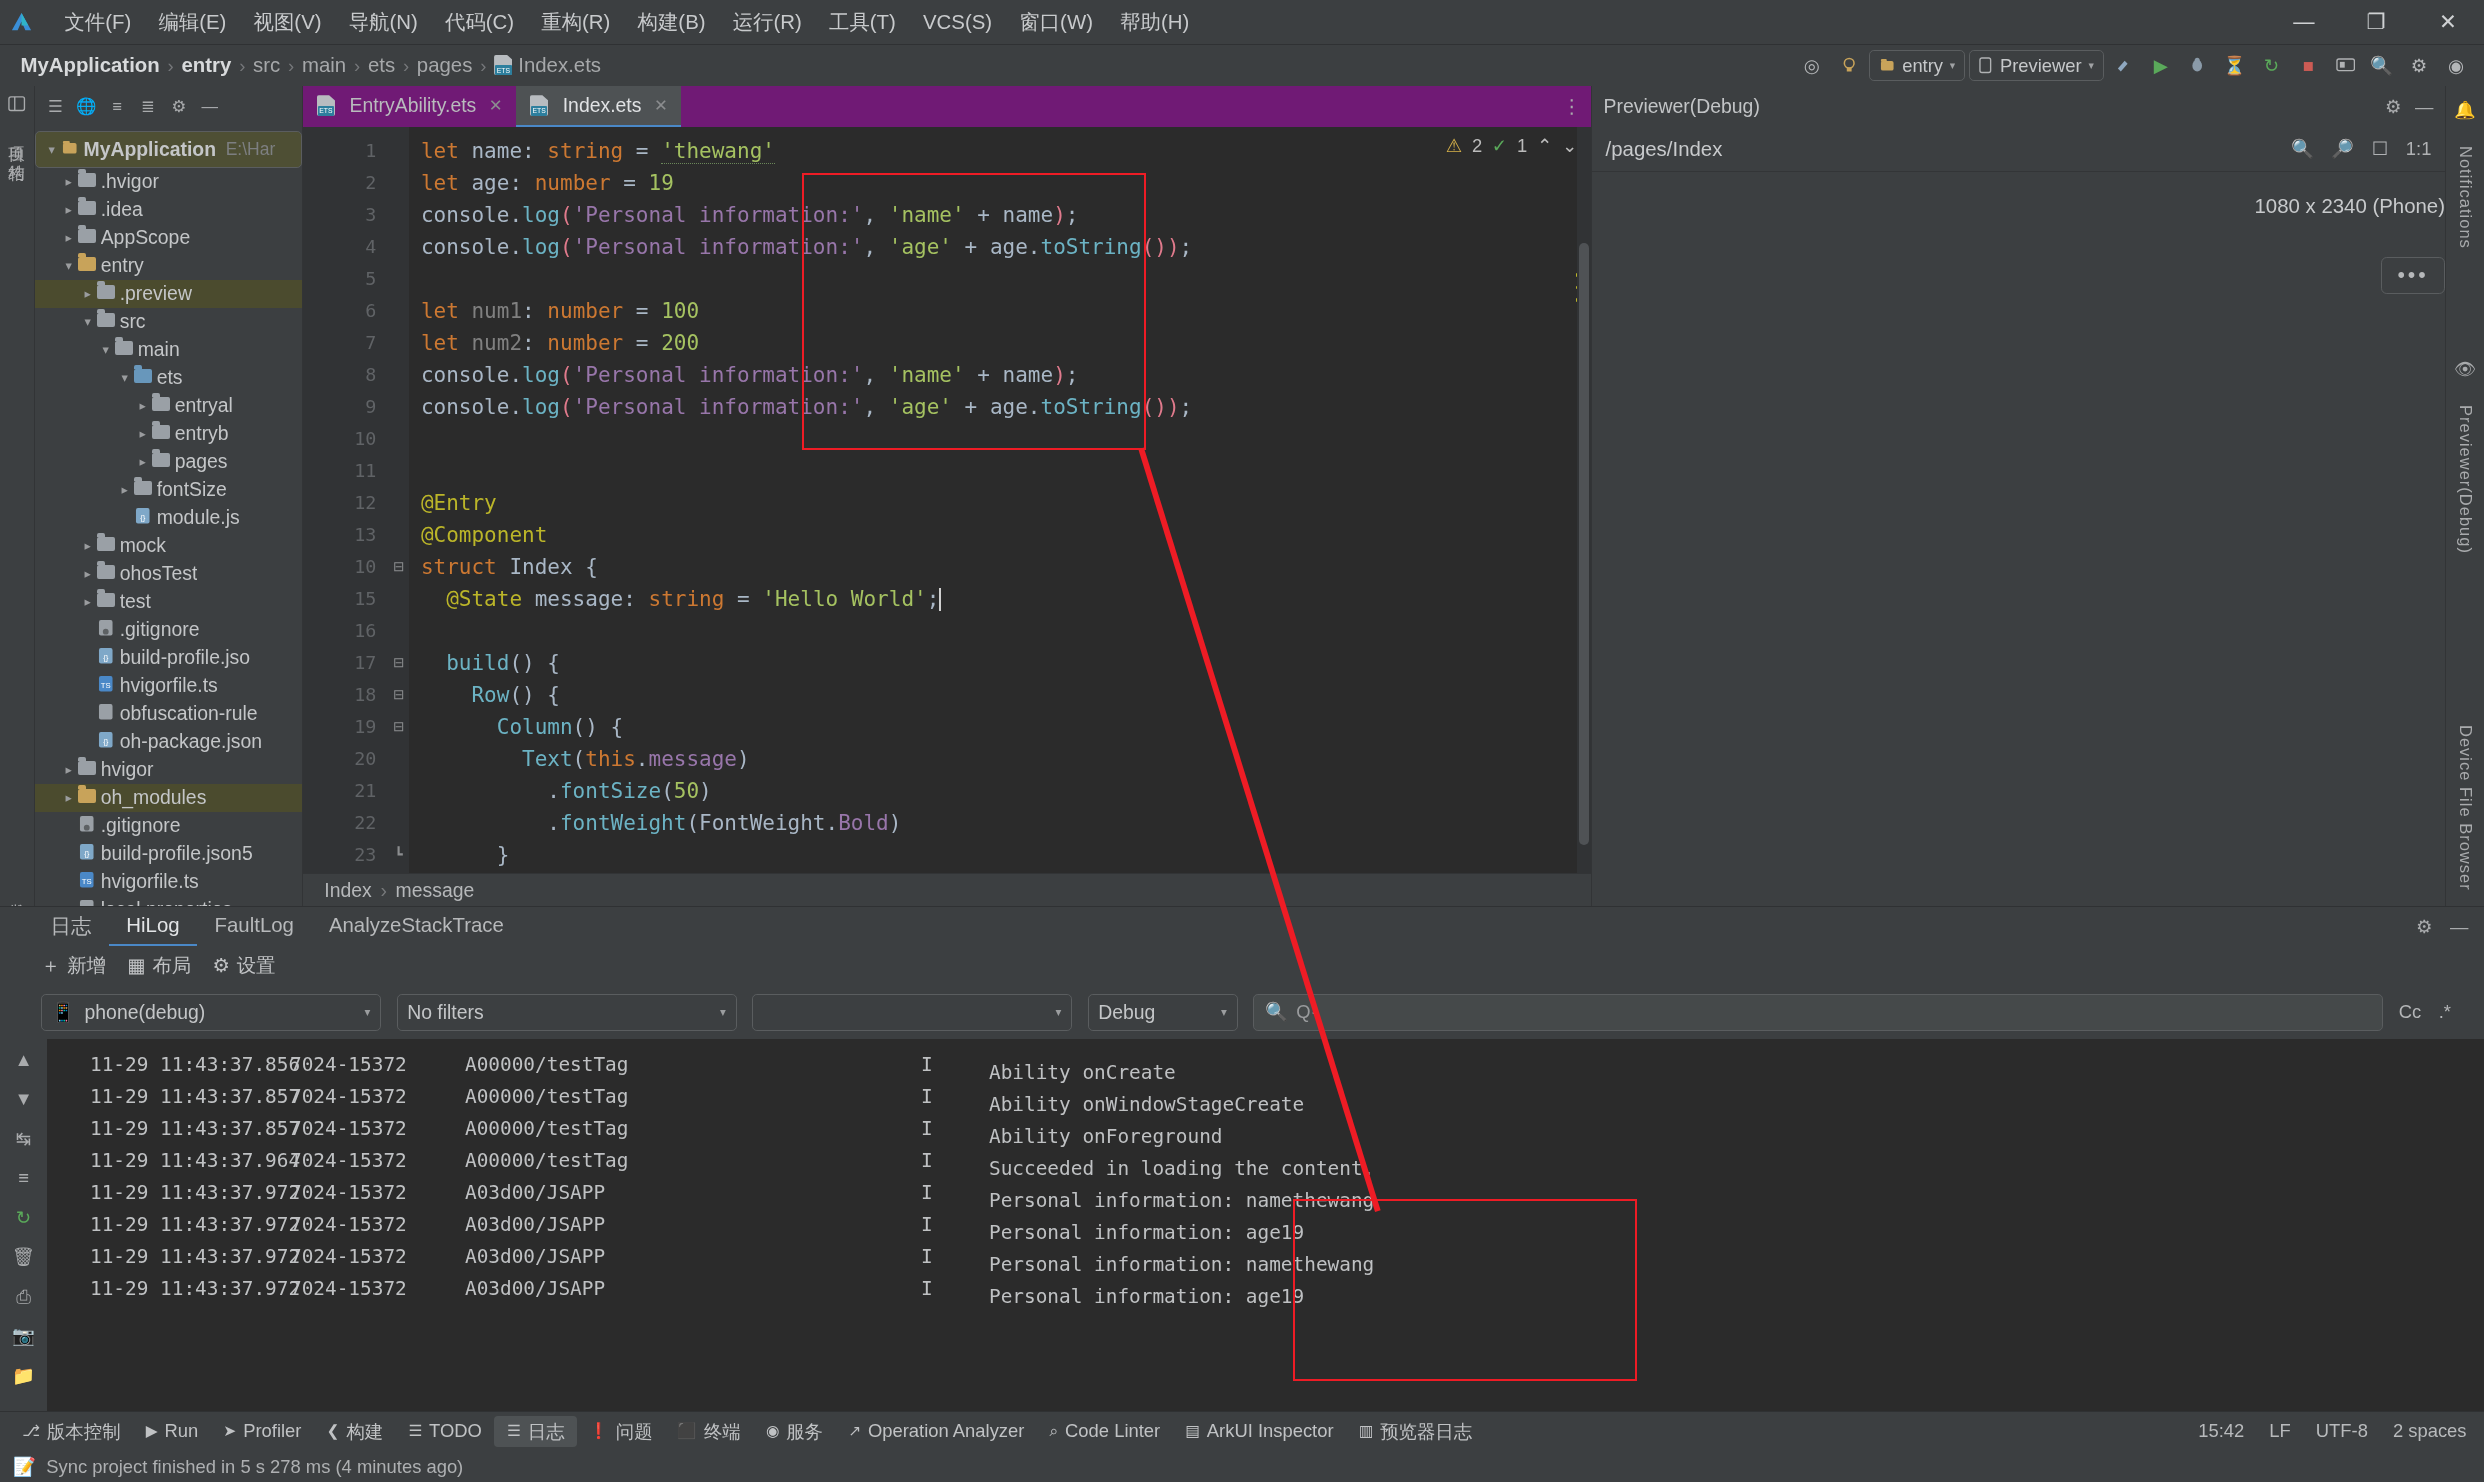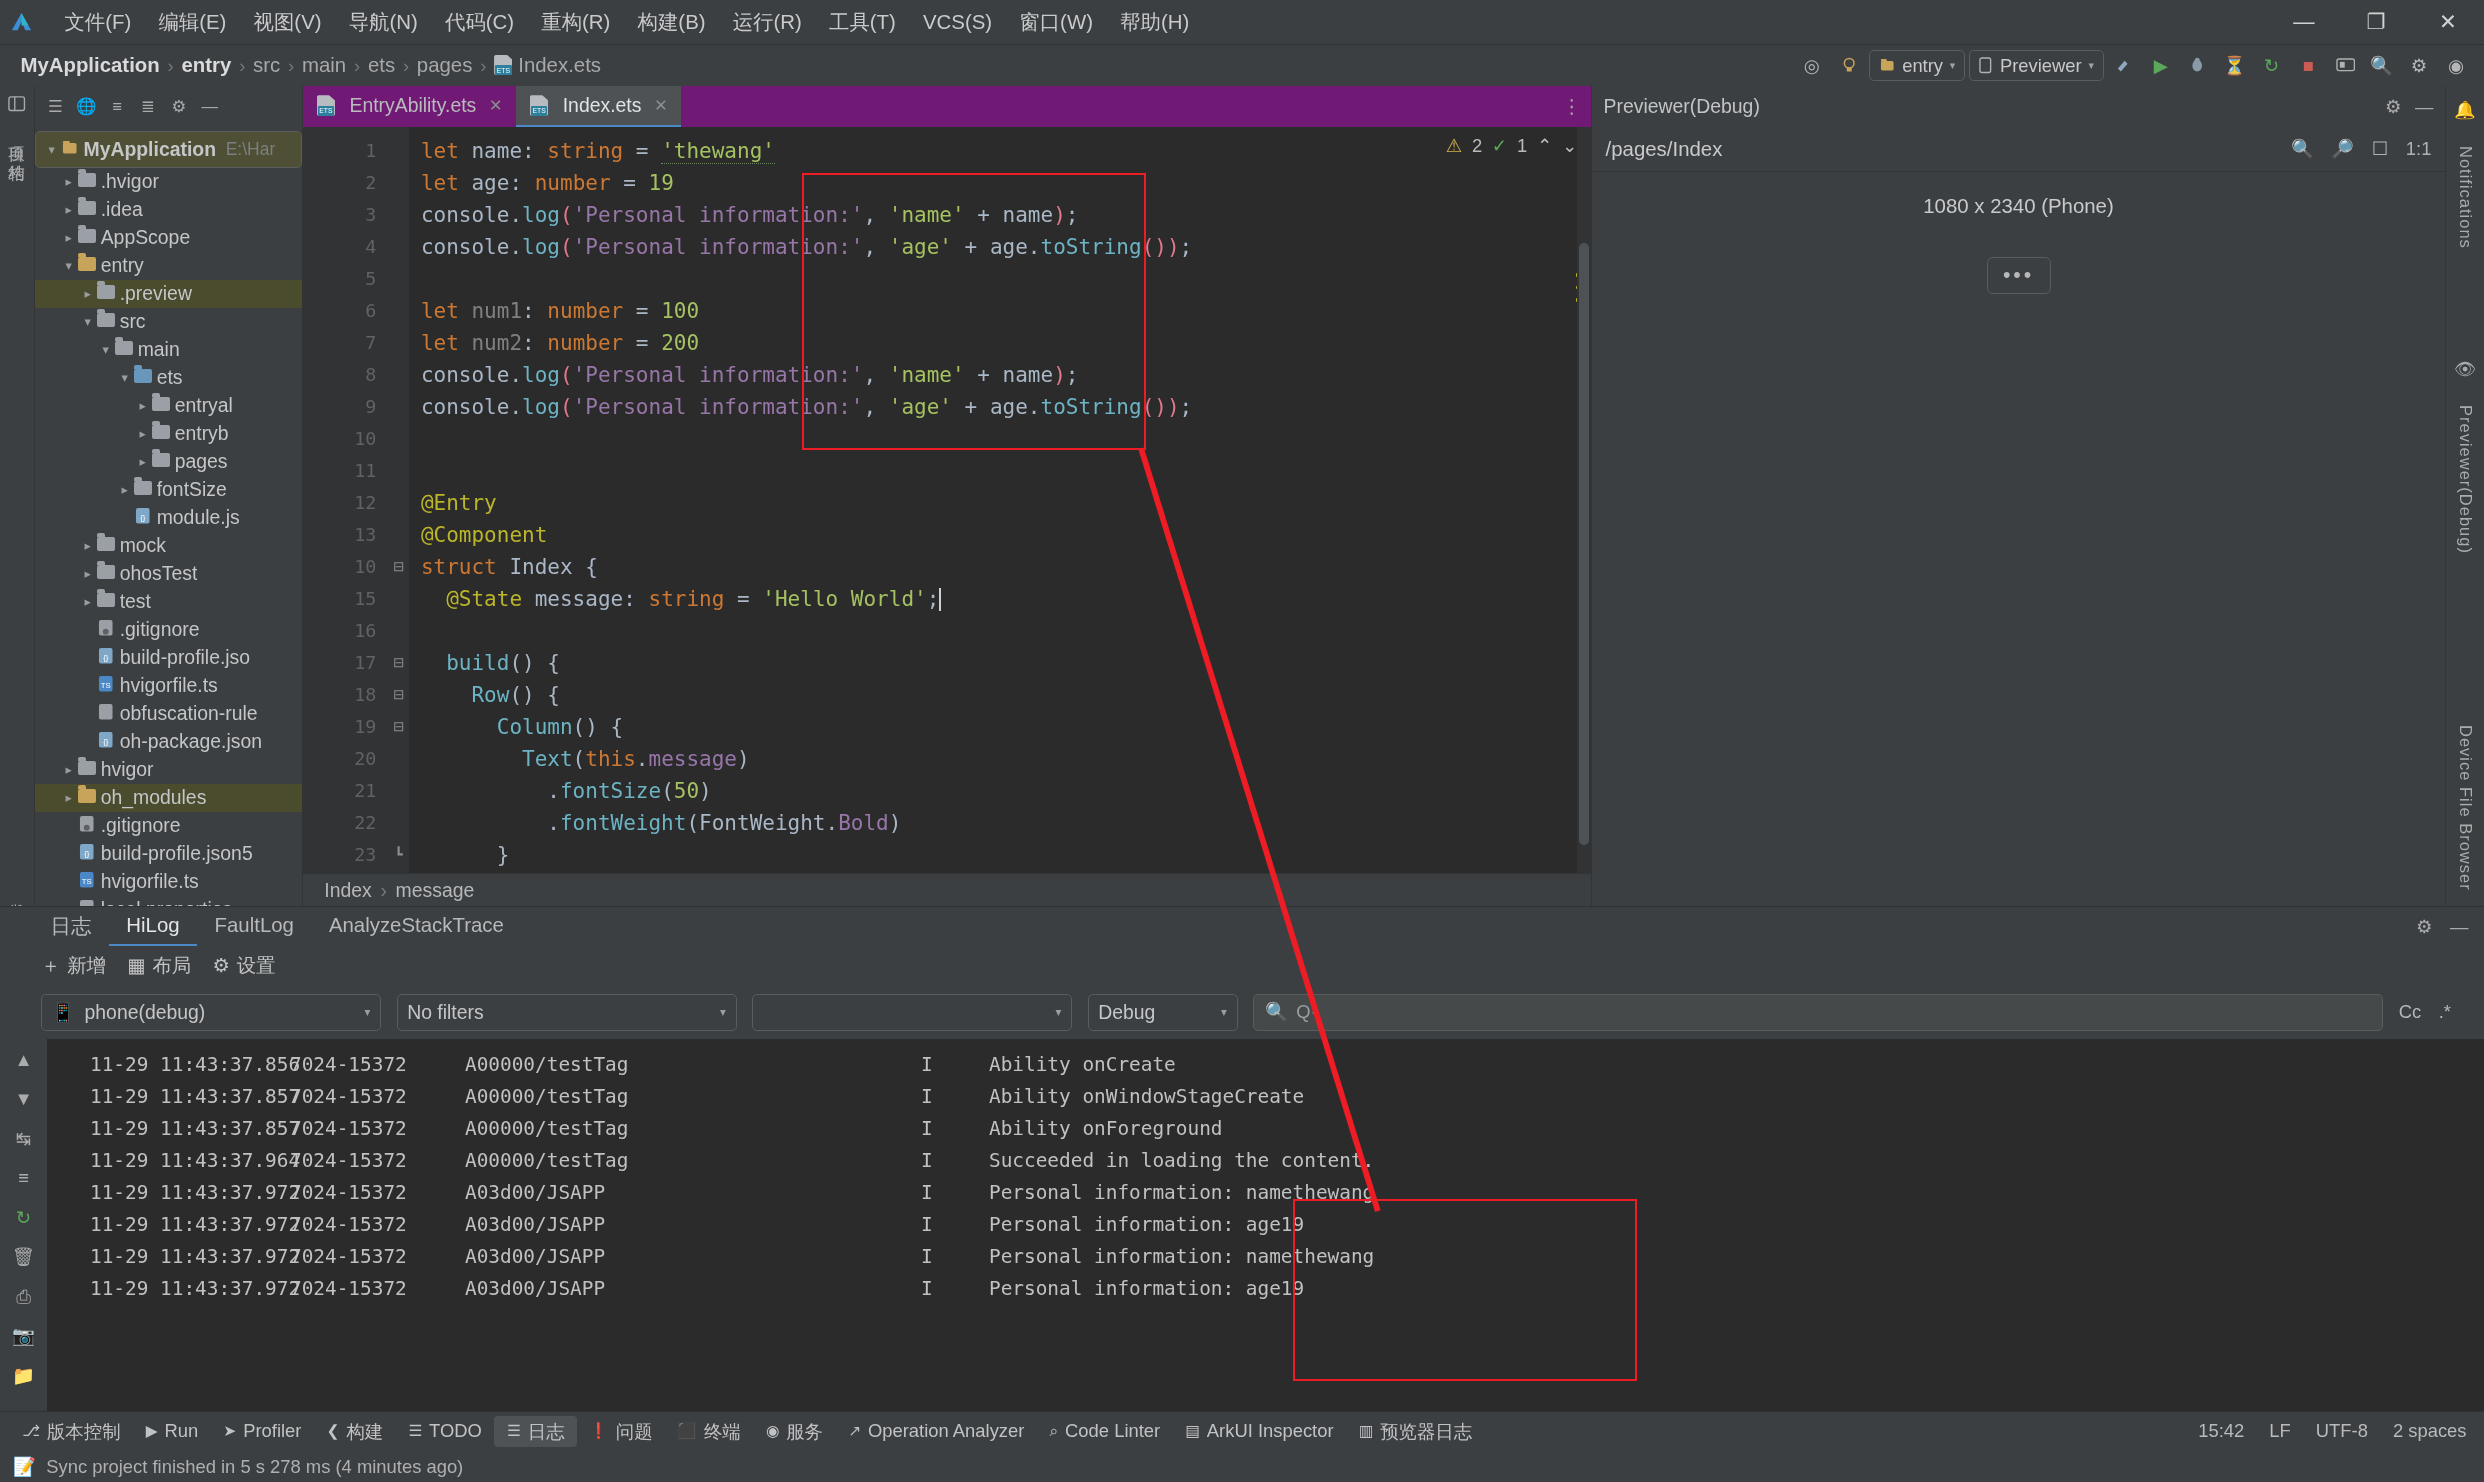--- a/index.html
+++ b/index.html
@@ -98,21 +98,21 @@
   .mark { width:13.6px; height:3.9px; background:#bbb529; margin-bottom:8.7px; border-radius:1px; }
 
   .editor-crumb { height:33px; background:#3c3f41; display:flex; align-items:center; gap:8.7px; padding-left:21.3px; font-size:19.4px; color:#b6b8ba; flex:none; border-top:1px solid #323436; }
 
   
   .prev-pane { width:854px; flex:none; display:flex; flex-direction:column; background:#3c3f41; border-left:1px solid #323436; }
   .prev-head { height:41px; display:flex; align-items:center; padding:0 11.6px; font-size:19.4px; color:#c2c4c6; }
   .prev-head .sp { margin-left:auto; display:flex; gap:13.6px; color:#a9abad; font-size:18.4px; }
   .prev-path { height:45px; display:flex; align-items:center; padding:0 13.6px; font-size:20.4px; color:#c8cacc; border-bottom:1px solid #333537; }
   .prev-path .tools { margin-left:auto; display:flex; align-items:center; gap:17.5px; font-size:18.4px; color:#b0b2b4; }
-  .prev-stage { flex:1; display:flex; flex-direction:column; align-items:center; padding-top:23px; }
+  .prev-stage { flex:1; display:flex; flex-direction:column; align-items:flex-end; padding-top:23px; }
   .device-label { font-size:20.4px; color:#c8cacc; margin-bottom:13.6px; }
   .phone { width:180px; height:383px; background:#c9cbcd; border-radius:15.5px; padding:7.8px 5.8px; position:relative; box-shadow:0 0 0 1px #5a5c5e; }
   .phone .screen { width:100%; height:100%; background:#ffffff; border-radius:8.7px; display:flex; align-items:center; justify-content:center; }
   .phone .screen span { font-size:33px; font-weight:bold; color:#000; }
   .phone .pwr { position:absolute; right:-2.9px; top:93px; width:4.9px; height:74px; background:#9fa1a3; border-radius:2.9px; }
   .prev-more { margin-top:25px; width:64px; height:37px; border:1px solid #5a5d5f; border-radius:5.8px; display:flex; align-items:center; justify-content:center; color:#b6b8ba; font-size:21.3px; letter-spacing:2.9px; }
 
   
   .rail-right { width:39px; background:#3c3f41; border-left:1px solid #323436; display:flex; flex-direction:column; align-items:center; padding-top:13.6px; gap:25px; flex:none; }
   .rr-txt { writing-mode:vertical-rl; font-size:16.5px; color:#a9abad; letter-spacing:1px; }
@@ -132,21 +132,21 @@
   .log-cc { display:flex; align-items:center; gap:17.5px; color:#b4b6b8; font-size:18.4px; }
 
   .log-body { flex:1; display:flex; min-height:0; }
   .log-rail { width:47px; background:#3c3f41; display:flex; flex-direction:column; align-items:center; gap:17.5px; padding-top:9.7px; color:#a9abad; font-size:18.4px; flex:none; }
   .log-scroll { flex:1; background:#2b2b2b; overflow:hidden; font-family:"DejaVu Sans Mono", monospace; font-size:19.4px; padding-top:9.7px; position:relative; }
   .logrow { height:32px; line-height:32px; display:flex; color:#bfc1c3; white-space:pre; }
   .c-time { width:243px; padding-left:43px; }
   .c-pid  { width:175px; }
   .c-tag  { width:456px; }
   .c-lvl  { width:68px; }
-  .c-msg  { flex:1; }
+  .c-msg  { flex:1;margin-top:8px; }
 
   
   .statusbar { height:39px; background:#3c3f41; display:flex; align-items:center; gap:0; padding-left:9.7px; flex:none; border-top:1px solid #2f3133; }
   .sb-item { display:flex; align-items:center; gap:6.8px; padding:0 12.6px; height:31px; font-size:18.4px; color:#c0c2c4; border-radius:3.9px; }
   .sb-item.active { background:#4e5254; }
   .sb-right { margin-left:auto; display:flex; align-items:center; gap:25px; padding-right:17.5px; font-size:18.4px; color:#b8babc; }
   .syncbar { height:33px; background:#3c3f41; display:flex; align-items:center; gap:9.7px; padding-left:13.6px; font-size:18.4px; color:#aeb0b2; flex:none; }
 
   
   .anno-rect { position:absolute; border:2.9px solid #ee1c25; pointer-events:none; z-index:40; }

